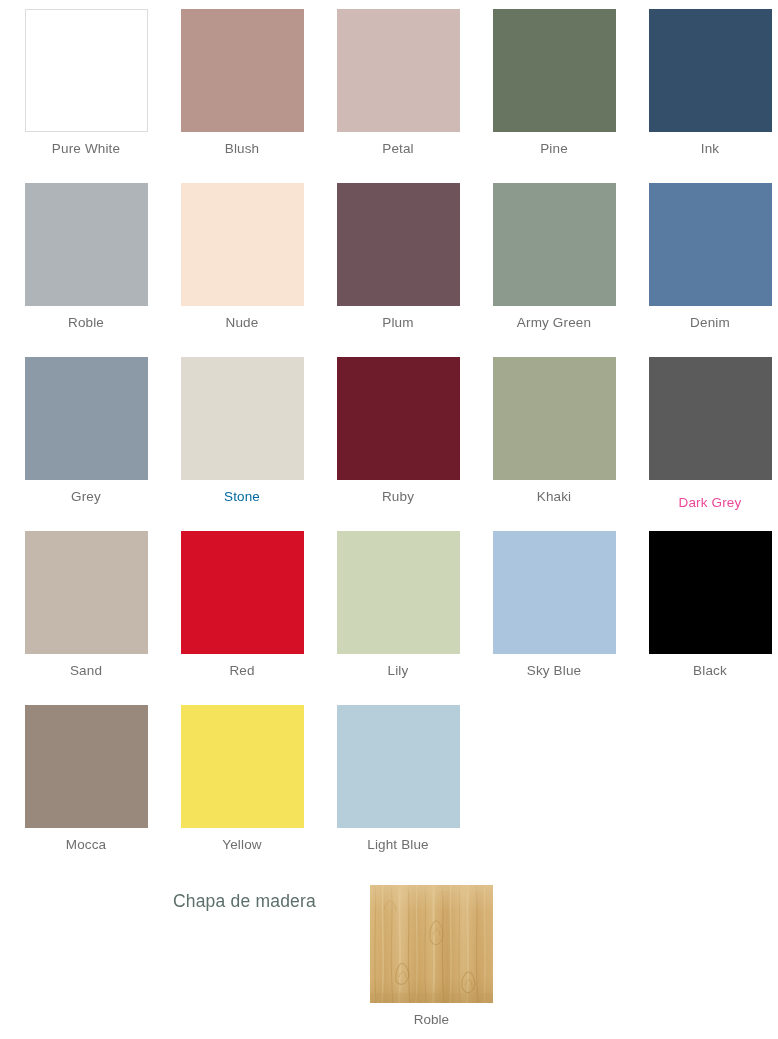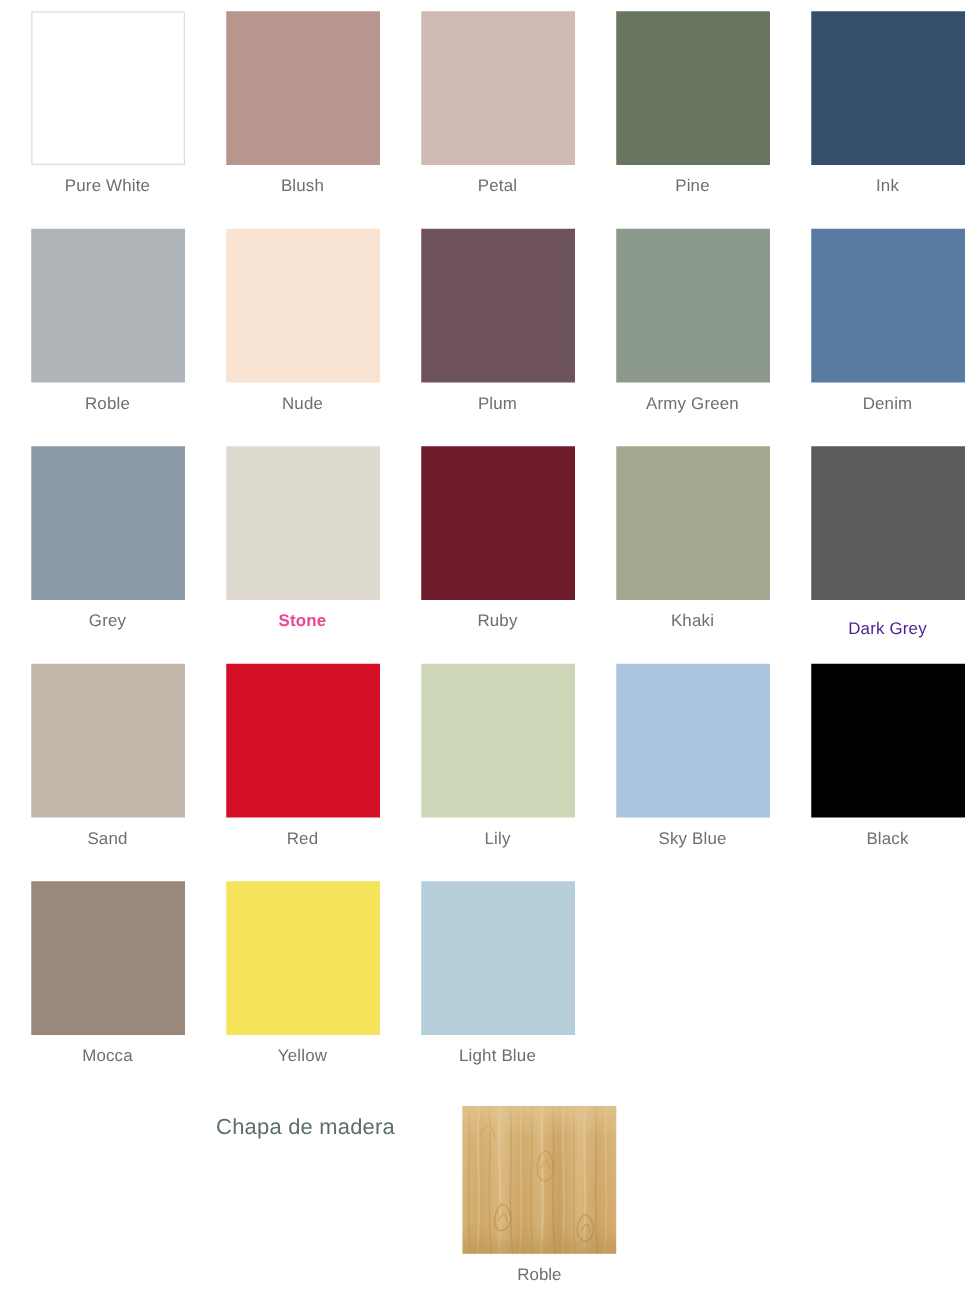--- a/index.html
+++ b/index.html
@@ -165,33 +165,33 @@
       <div class="swatch-cell">
         <div class="swatch-chip" style="background-color: rgb(90, 123, 161);"></div>
         <div class="swatch-label" style="color: rgb(110, 110, 110);">Denim</div>
       </div>
       <div class="swatch-cell">
         <div class="swatch-chip" style="background-color: rgb(139, 154, 166);"></div>
         <div class="swatch-label" style="color: rgb(110, 110, 110);">Grey</div>
       </div>
       <div class="swatch-cell">
         <div class="swatch-chip" style="background-color: rgb(222, 218, 208);"></div>
-        <div class="swatch-label" style="color: #ec4899; font-weight: bold;">Stone</div>
+        <div class="swatch-label" style="color: #0369a1;">Stone</div>
       </div>
       <div class="swatch-cell">
         <div class="swatch-chip" style="background-color: rgb(110, 27, 44);"></div>
         <div class="swatch-label" style="color: rgb(110, 110, 110);">Ruby</div>
       </div>
       <div class="swatch-cell">
         <div class="swatch-chip" style="background-color: rgb(163, 169, 142);"></div>
         <div class="swatch-label" style="color: rgb(110, 110, 110);">Khaki</div>
       </div>
       <div class="swatch-cell">
         <div class="swatch-chip" style="background-color: rgb(91, 91, 91);"></div>
-        <div class="swatch-label" style="color: #4c1d95; margin-top: 14px;">Dark Grey</div>
+        <div class="swatch-label" style="color: #ec4899; margin-top: 14px;">Dark Grey</div>
       </div>
       <div class="swatch-cell">
         <div class="swatch-chip" style="background-color: rgb(195, 184, 171);"></div>
         <div class="swatch-label" style="color: rgb(110, 110, 110);">Sand</div>
       </div>
       <div class="swatch-cell">
         <div class="swatch-chip" style="background-color: rgb(213, 15, 38);"></div>
         <div class="swatch-label" style="color: rgb(110, 110, 110);">Red</div>
       </div>
       <div class="swatch-cell">

